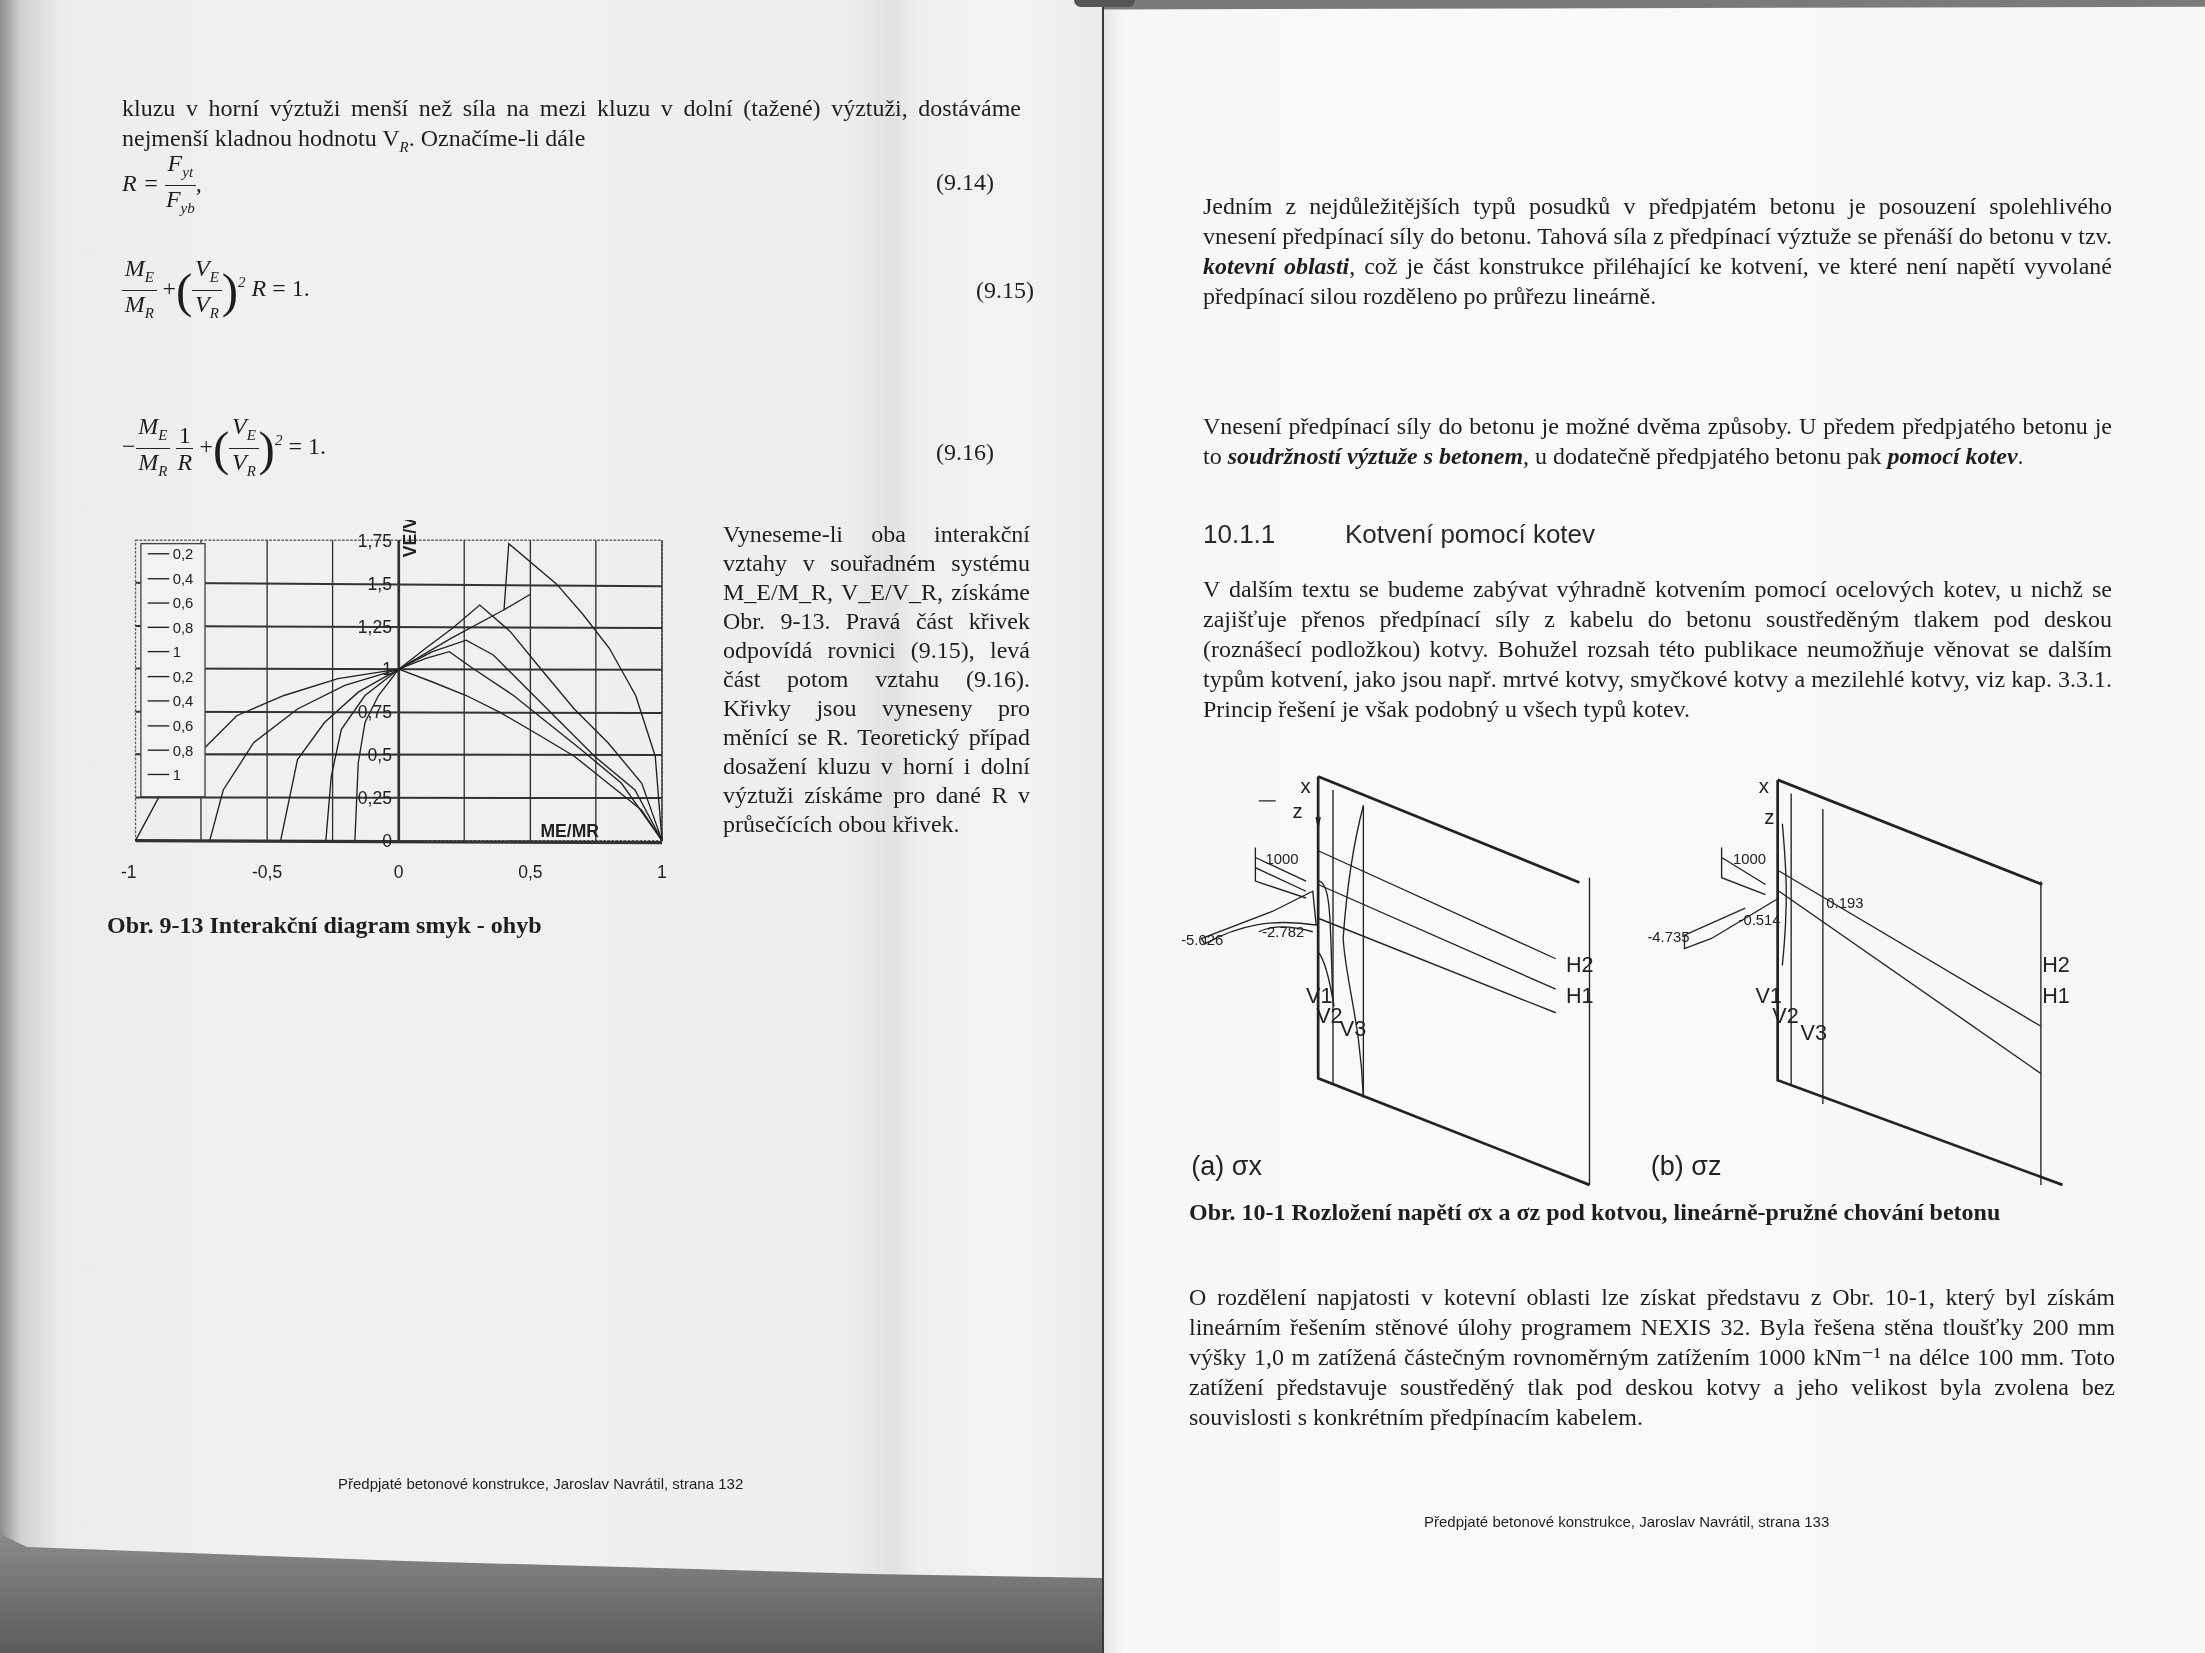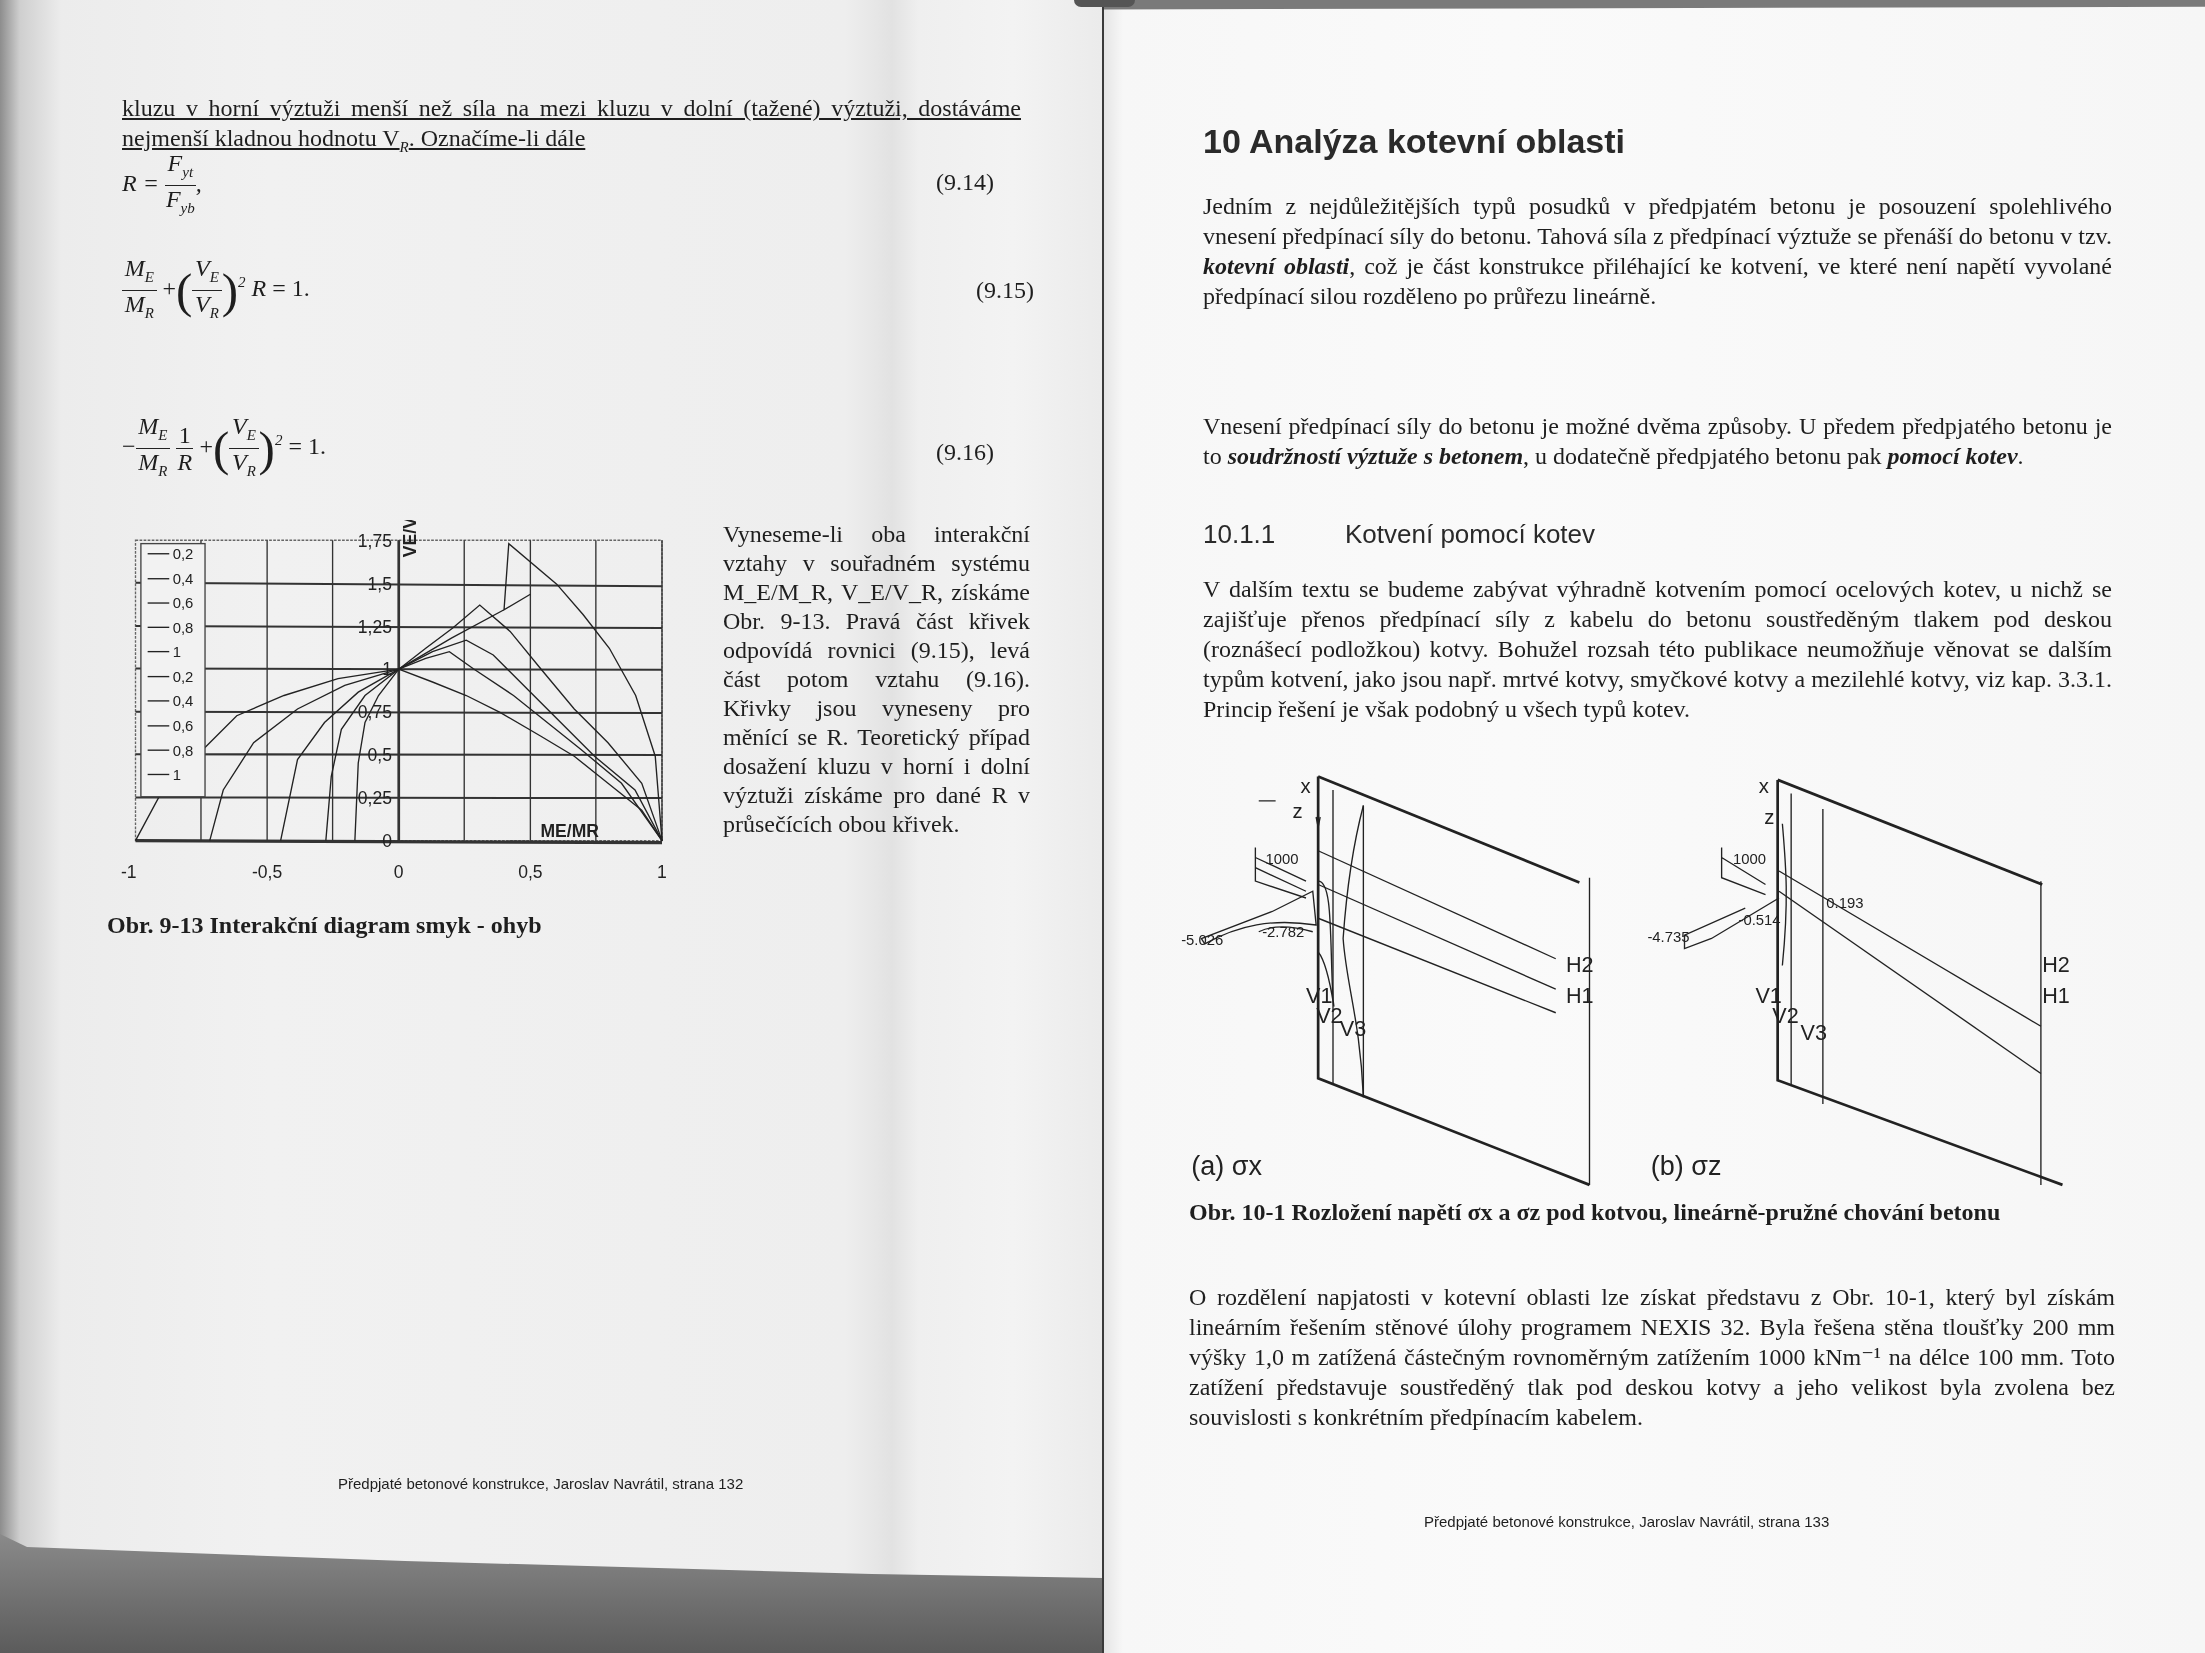--- a/index.html
+++ b/index.html
@@ -31,21 +31,21 @@
   .h3 .num{display:inline-block;width:142px;}
   .chart{position:absolute;}
 </style>
 </head>
 <body>
 
 <div class="bottom-shadow"></div>
 
 <div class="page page-left">
 
-  <div class="p" style="left:122px;top:93px;width:899px;text-decoration:underline;">
+  <div class="p" style="left:122px;top:93px;width:899px;">
     <span>kluzu v horní výztuži menší než síla na mezi kluzu v dolní (tažené) výztuži, dostáváme nejmenší kladnou hodnotu V</span><i><sub>R</sub></i><span>. Označíme-li dále</span>
   </div>
 
   <div class="eq" style="left:122px;top:150px;">
     <span>R =</span>
     <span class="frac"><span class="num"><span>F</span><sub>yt</sub></span><span class="den"><span>F</span><sub>yb</sub></span></span><span>,</span>
   </div>
   <div class="eqnum" style="left:936px;top:169px;">(9.14)</div>
 
 
@@ -155,21 +155,20 @@
 
   <div class="p" style="left:723px;top:520px;width:307px;line-height:29px;">Vyneseme-li oba interakční vztahy v souřadném systému M_E/M_R, V_E/V_R, získáme Obr. 9-13. Pravá část křivek odpovídá rovnici (9.15), levá část potom vztahu (9.16). Křivky jsou vyneseny pro měnící se R. Teoretický případ dosažení kluzu v horní i dolní výztuži získáme pro dané R v průsečících obou křivek.</div>
 
   <div class="caption" style="left:107px;top:912px;">Obr.  9-13 Interakční diagram smyk - ohyb</div>
 
   <div class="footer" style="left:338px;top:1475px;">Předpjaté betonové konstrukce, Jaroslav Navrátil, strana 132</div>
 </div>
 
 <div class="page page-right">
 
-  <div class="h1" style="left:100px;top:122px;">10 Analýza kotevní oblasti</div>
 
   <div class="p" style="left:100px;top:191px;width:909px;">
     <span>Jedním z nejdůležitějších typů posudků v předpjatém betonu je posouzení spolehlivého vnesení předpínací síly do betonu. Tahová síla z předpínací výztuže se přenáší do betonu v tzv. </span><span class="bold-it">kotevní oblasti</span><span>, což je část konstrukce přiléhající ke kotvení, ve které není napětí vyvolané předpínací silou rozděleno po průřezu lineárně.</span>
   </div>
 
 
   <div class="p" style="left:100px;top:411px;width:909px;">
     <span>Vnesení předpínací síly do betonu je možné dvěma způsoby. U předem předpjatého betonu je to </span><span class="bold-it">soudržností výztuže s betonem</span><span>, u dodatečně předpjatého betonu pak </span><span class="bold-it">pomocí kotev</span><span>.</span>
   </div>
 

